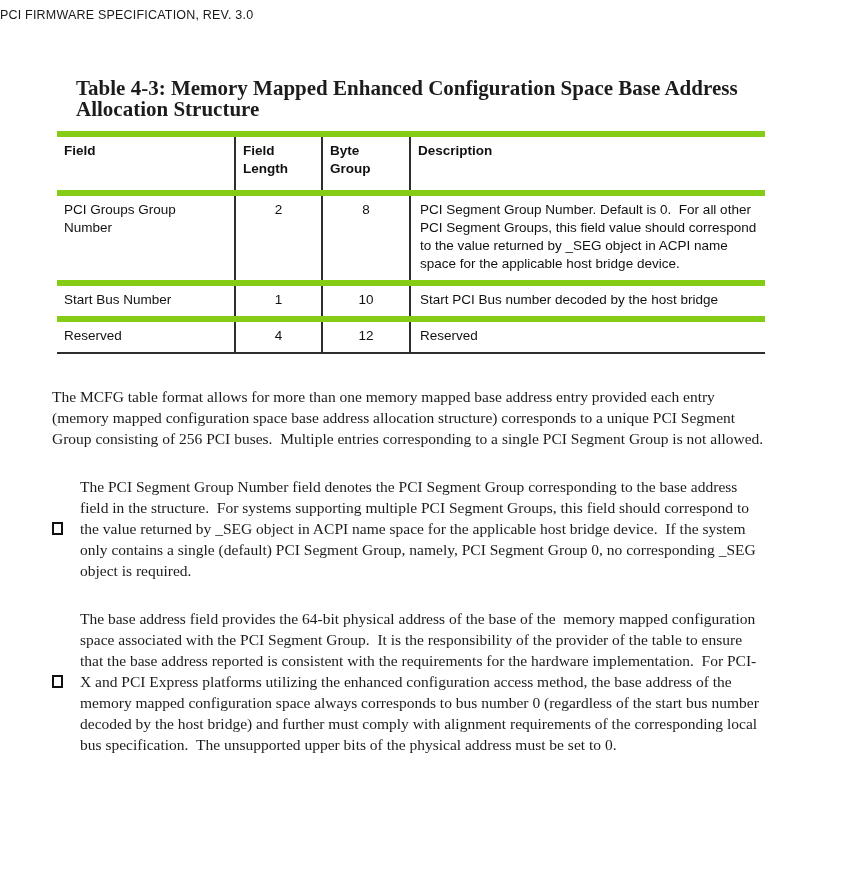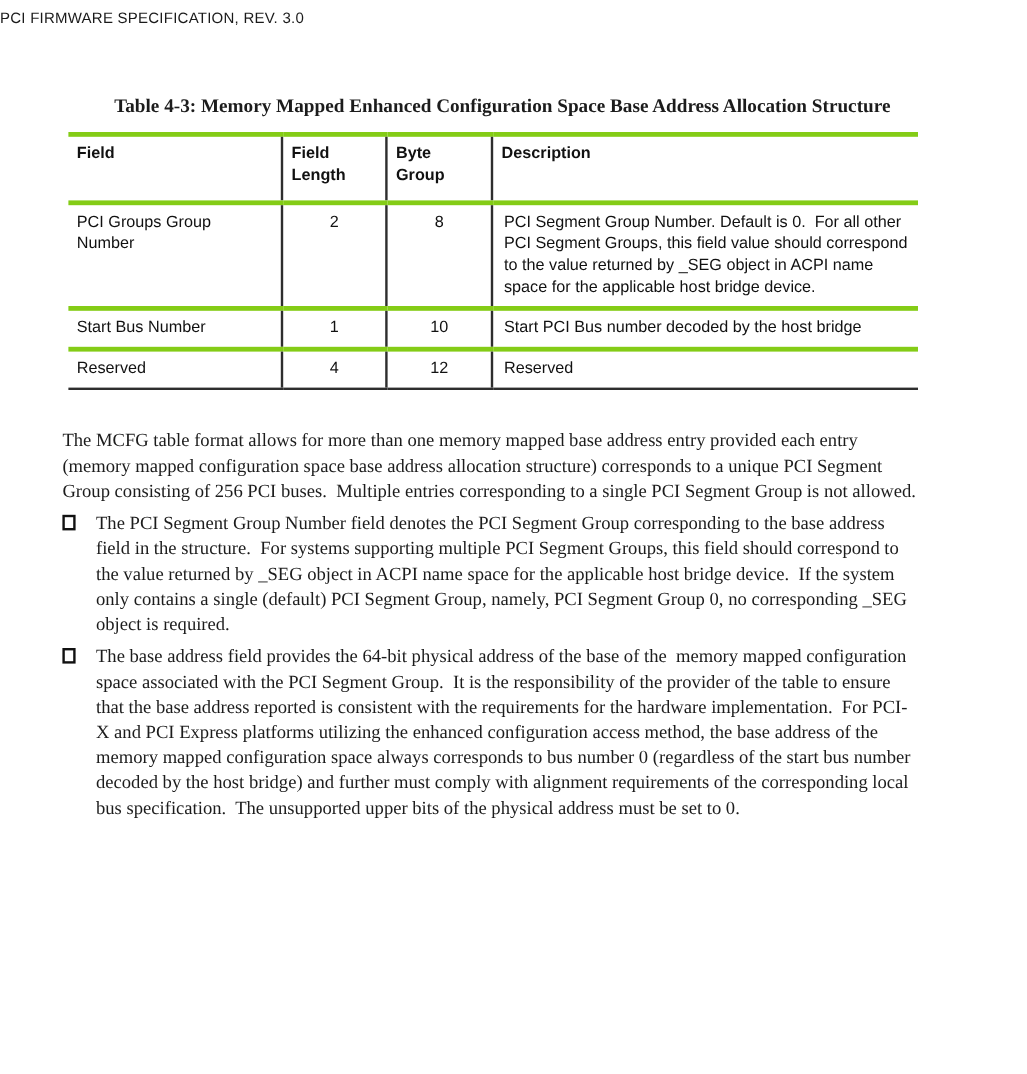--- a/index.html
+++ b/index.html
@@ -19,62 +19,63 @@
     position: absolute; top: 68px; left: 52px; width: 714px;
   }
 
   .body-text {
     font-size: 15.5px; line-height: 21px; color: #1c1c1c;
     white-space: pre-wrap;
   }
 
   .table-caption {
     margin-top: 10px;
-    text-align: right;
+    text-align: left;
     font-weight: bold;
-    font-size: 16px; line-height: 21px;
+    font-size: 21px; line-height: 21px;
     padding: 0 24px;
   }
 
   table.spec-table {
     margin-top: 11px;
     margin-left: 5px;
     border-collapse: collapse;
     table-layout: fixed;
     width: 708px;
     font-family: "Liberation Sans", sans-serif;
     font-size: 13.5px; line-height: 18px;
     color: #111;
   }
   table.spec-table col.c-field  { width: 178px; }
   table.spec-table col.c-len    { width: 87px; }
   table.spec-table col.c-off    { width: 88px; }
   table.spec-table col.c-desc   { width: 355px; }
 
   table.spec-table th, table.spec-table td {
-    border-top: 4px solid #84cc16;
+    border-top: 6px solid #84cc16;
     border-bottom: 2px solid #2e2e2e;
     vertical-align: top;
     text-align: left;
     padding: 5px 7px 7px 7px;
     white-space: pre-wrap;
   }
   
   table.spec-table th + th, table.spec-table td + td {
     border-left: 2px solid #2e2e2e;
   }
   table.spec-table th { font-weight: bold; padding-bottom: 12px; }
   table.spec-table td.num { text-align: center; }
   table.spec-table td.desc-cell { padding-left: 9px; }
 
   .after-table { margin-top: 32px; }
 
   .bullet-item {
     display: flex;
-    margin-top: 6px;
+    margin-top: 27px;
+    align-items: center;
   }
   .bullet-marker {
     flex: 0 0 28px;
     padding-top: 3px;
   }
   .square-bullet {
     display: inline-block;
     width: 11px; height: 13px;
     border: 2px solid #111;
     background: #fff;

